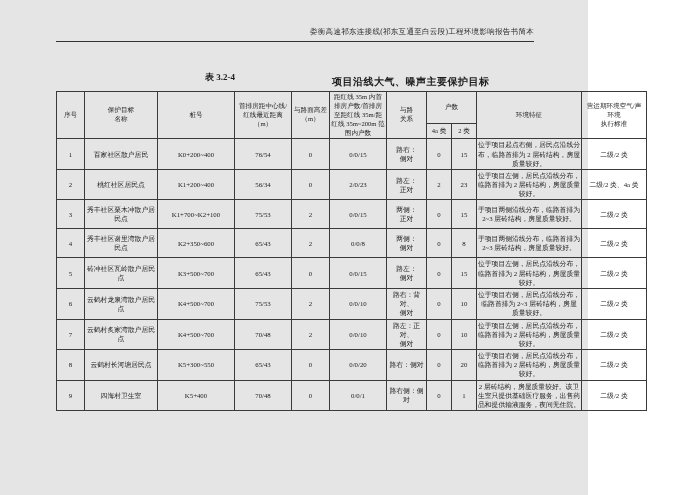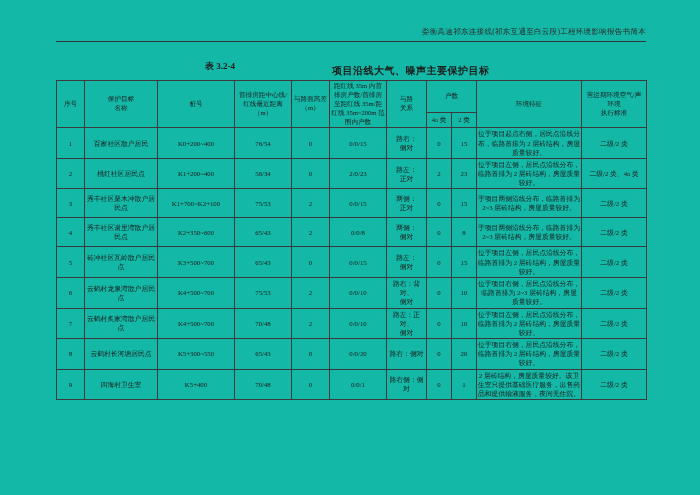--- a/index.html
+++ b/index.html
@@ -3,36 +3,36 @@
 <meta charset="utf-8">
 <style>
   * { margin: 0; padding: 0; box-sizing: border-box; }
   html, body {
     width: 700px; height: 495px;
     background: #ffffff;
     font-family: "Liberation Serif", "DejaVu Serif", serif;
     color: #1c1c1c;
     overflow: hidden;
   }
-  .page { position: relative; width: 700px; height: 495px; background: #14b8a6; }
+  .page { position: relative; width: 588px; height: 495px; background: #e5e5e5; }
   .content { position: absolute; left: 56px; right: 54px; top: 0; }
 
   .doc-header {
     padding-top: 27px;
     border-bottom: 1px solid #333;
     padding-bottom: 4px;
   }
   .doc-header-text {
     text-align: right;
     font-size: 7.5px;
     letter-spacing: 0.3px;
     color: #2a2a2a;
   }
 
-  .caption { position: relative; height: 24px; margin-top: 14px; }
+  .caption { position: relative; height: 24px; margin-top: 25px; }
   .caption-label {
     position: absolute; left: 149px; top: 4px;
     font-size: 9px; font-weight: bold;
   }
   .caption-title {
     position: absolute; left: 276px; top: 8px;
     font-size: 10px; font-weight: bold; letter-spacing: 0.5px;
   }
 
   table.targets {

